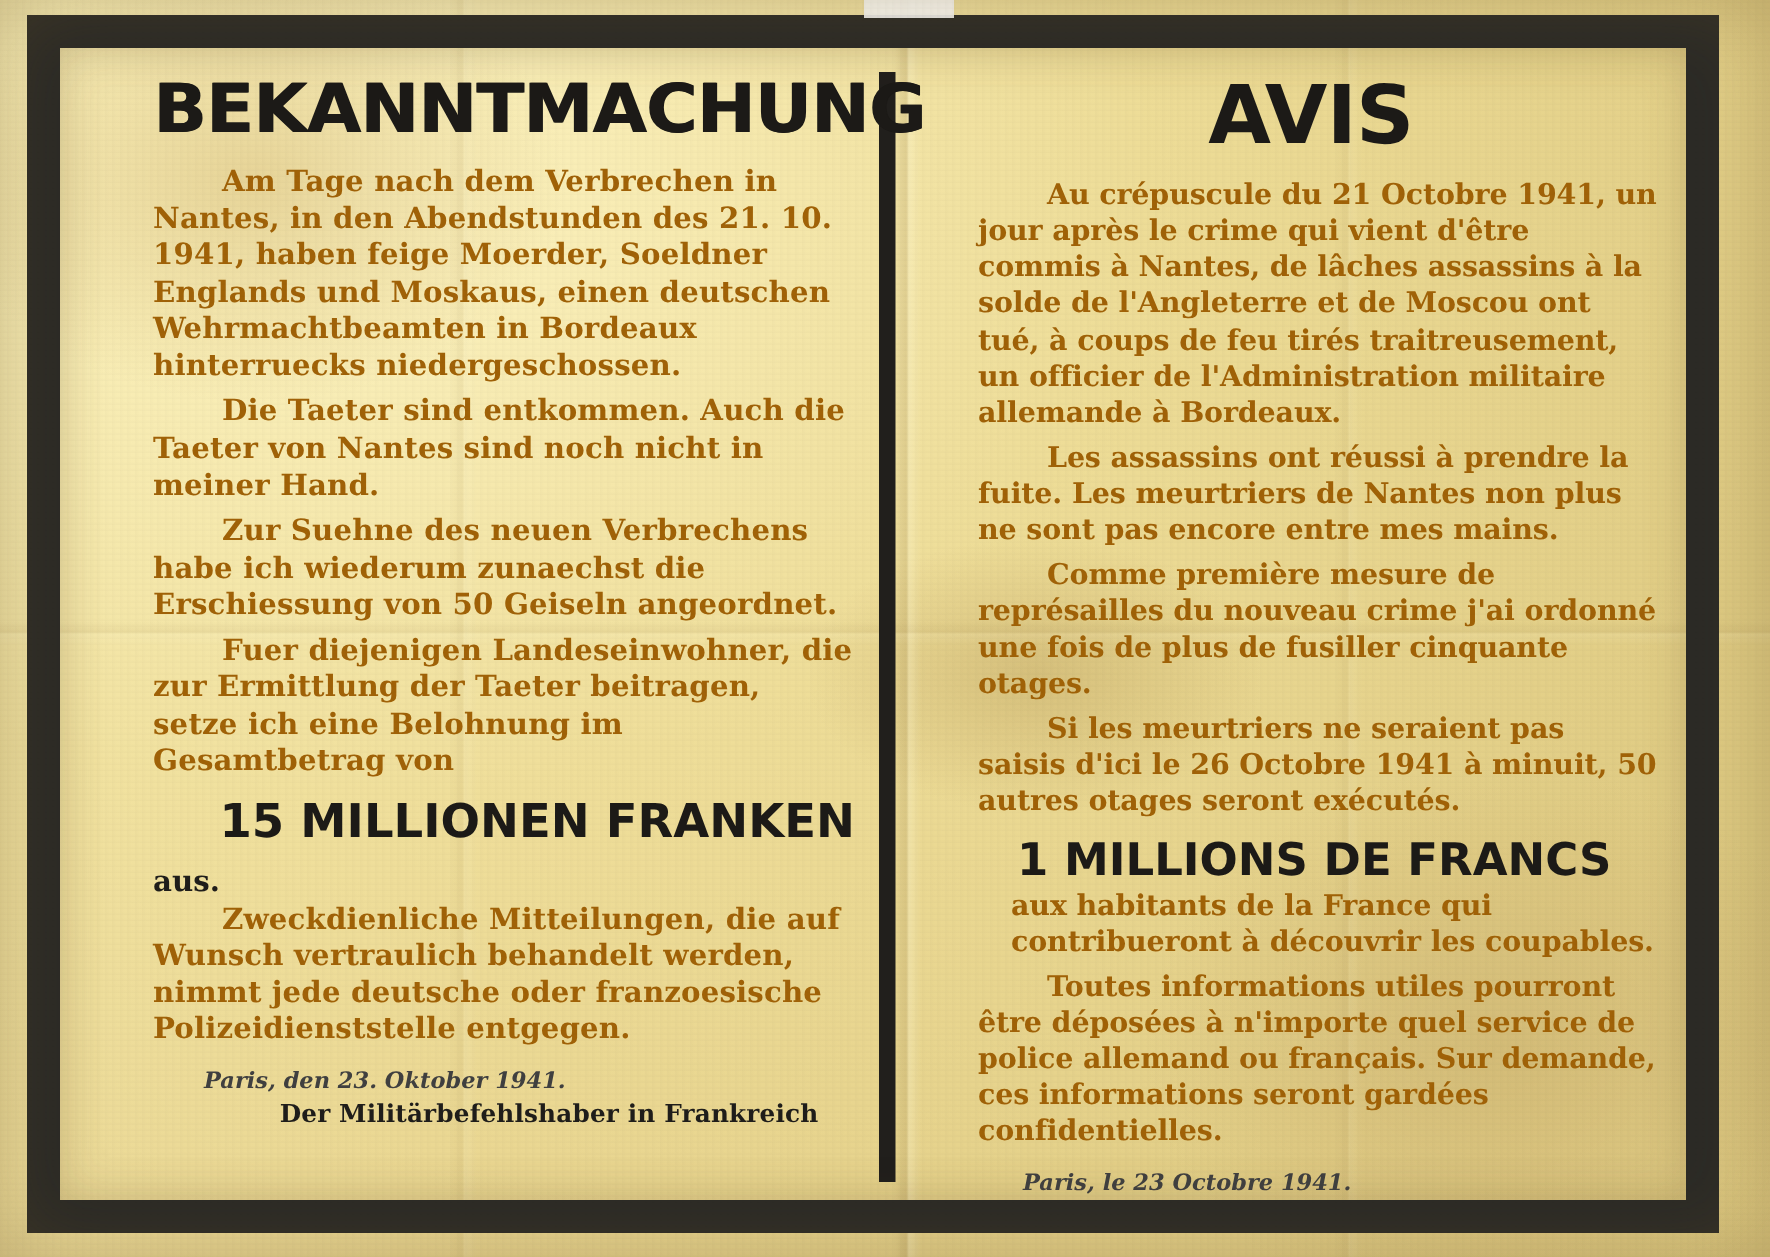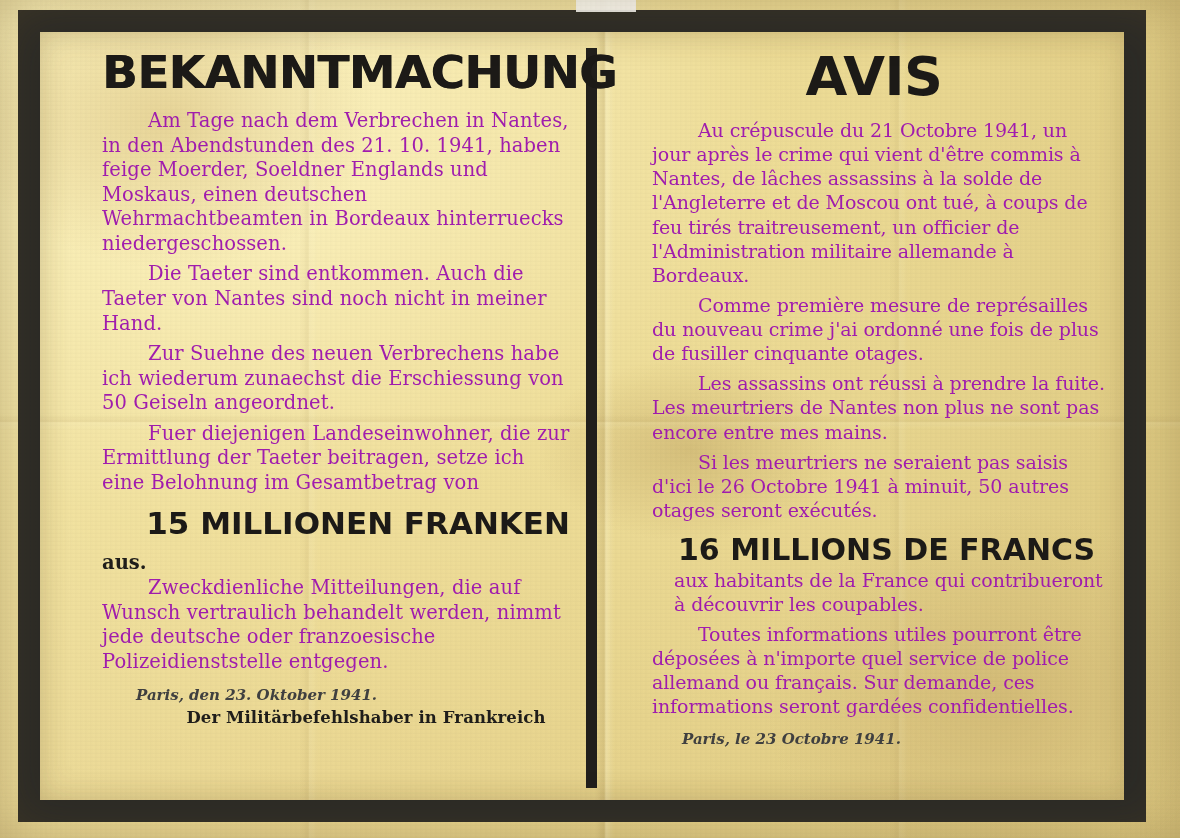--- a/index.html
+++ b/index.html
@@ -119,22 +119,22 @@
     text-align: center;
     letter-spacing: 7px;
     font-family: "DejaVu Serif", serif;
     font-weight: 700;
     padding-right: 10px;
   }
 
   p.body {
     margin: 0 0 6px 0;
     text-indent: 46px;
-    color: #a21caf;
-    font-weight: 400;
+    color: #a16207;
+    font-weight: 700;
   }
   .col-de p.body {
     font-family: "DejaVu Serif", serif;
     font-size: 19.5px;
     line-height: 1.26;
     letter-spacing: 0.1px;
   }
   .col-fr p.body {
     font-family: "DejaVu Serif", serif;
     font-size: 19px;
@@ -243,25 +243,25 @@
       <div class="signature">
         <div class="sig-line1">Der Militärbefehlshaber in Frankreich</div>
 
       </div>
     </div>
 
     <div class="col col-fr">
       <h1 class="headline headline-fr">AVIS</h1>
 
       <p class="body">Au crépuscule du 21 Octobre 1941, un jour après le crime qui vient d'être commis à Nantes, de lâches assassins à la solde de l'Angleterre et de Moscou ont tué, à coups de feu tirés traitreusement, un officier de l'Administration militaire allemande à Bordeaux.</p>
+      <p class="body">Les assassins ont réussi à prendre la fuite. Les meurtriers de Nantes non plus ne sont pas encore entre mes mains.</p>
       <p class="body">Comme première mesure de représailles du nouveau crime j'ai ordonné une fois de plus de fusiller cinquante otages.</p>
-      <p class="body">Les assassins ont réussi à prendre la fuite. Les meurtriers de Nantes non plus ne sont pas encore entre mes mains.</p>
       <p class="body">Si les meurtriers ne seraient pas saisis d'ici le 26 Octobre 1941 à minuit, 50 autres otages seront exécutés.</p>
 
-      <div class="amount amount-fr">16 MILLIONS DE FRANCS</div>
+      <div class="amount amount-fr">1 MILLIONS DE FRANCS</div>
       <p class="body" style="text-indent:0;margin-left:22px;">aux habitants de la France qui contribueront à découvrir les coupables.</p>
 
       <p class="body">Toutes informations utiles pourront être déposées à n'importe quel service de police allemand ou français. Sur demande, ces informations seront gardées confidentielles.</p>
 
       <div class="place-date">Paris, le 23 Octobre 1941.</div>
 
     </div>
 
   </div>
 

